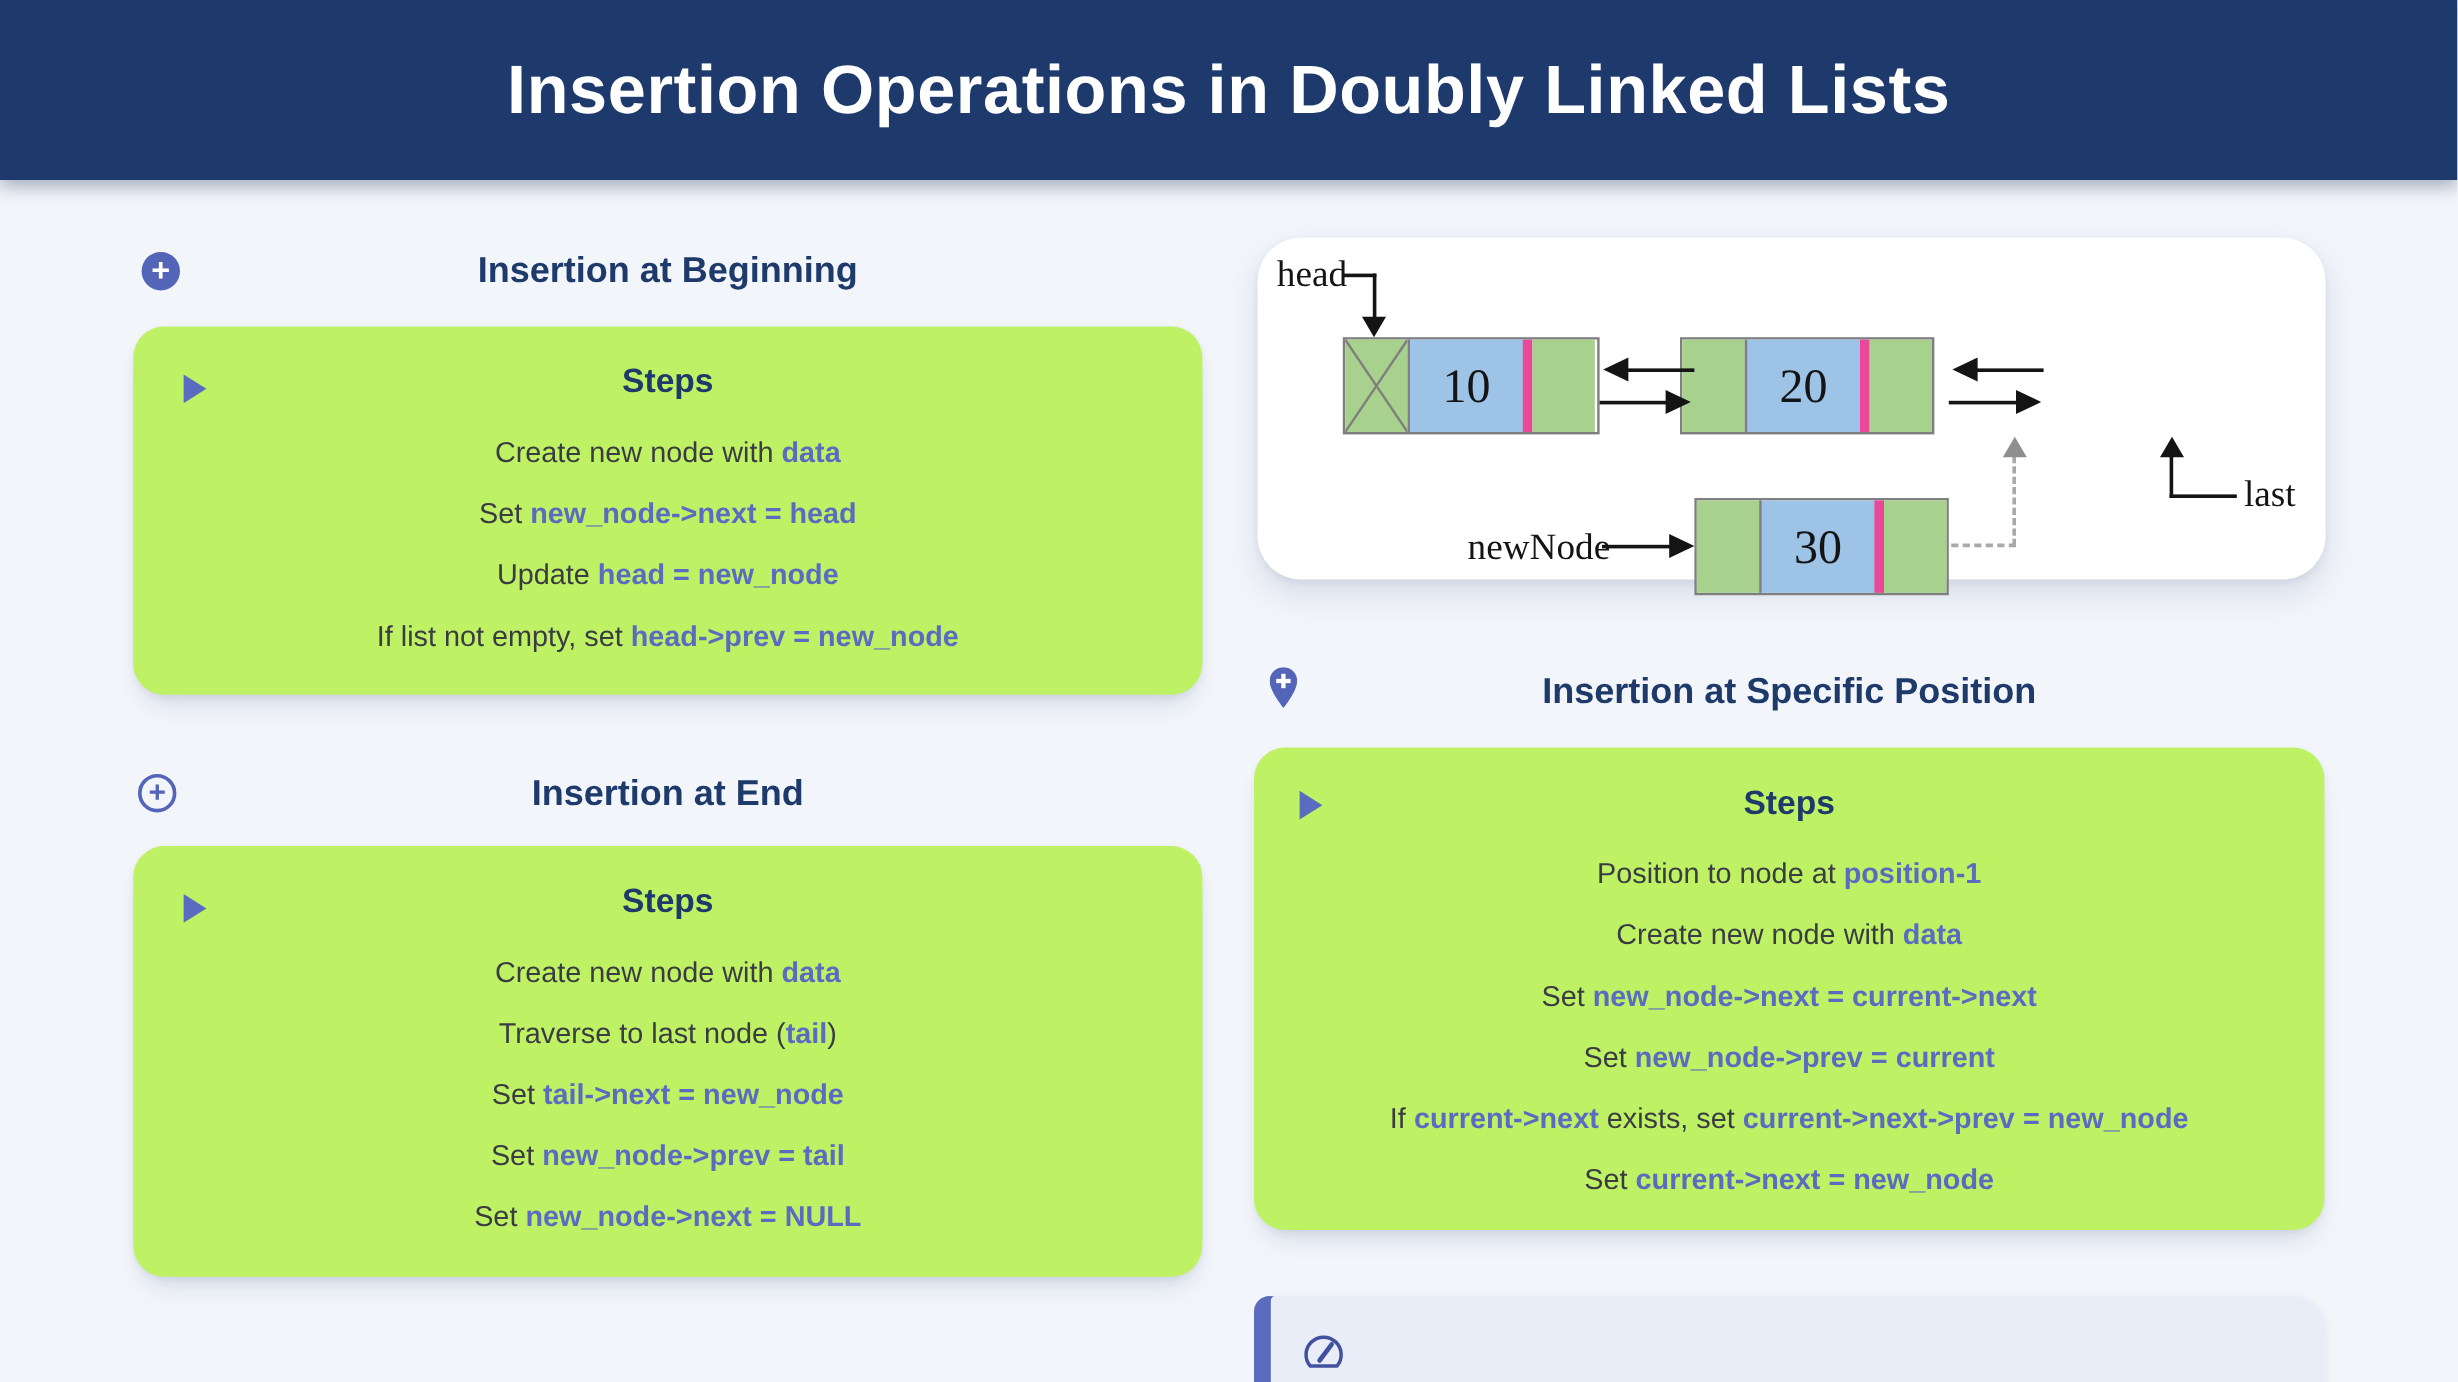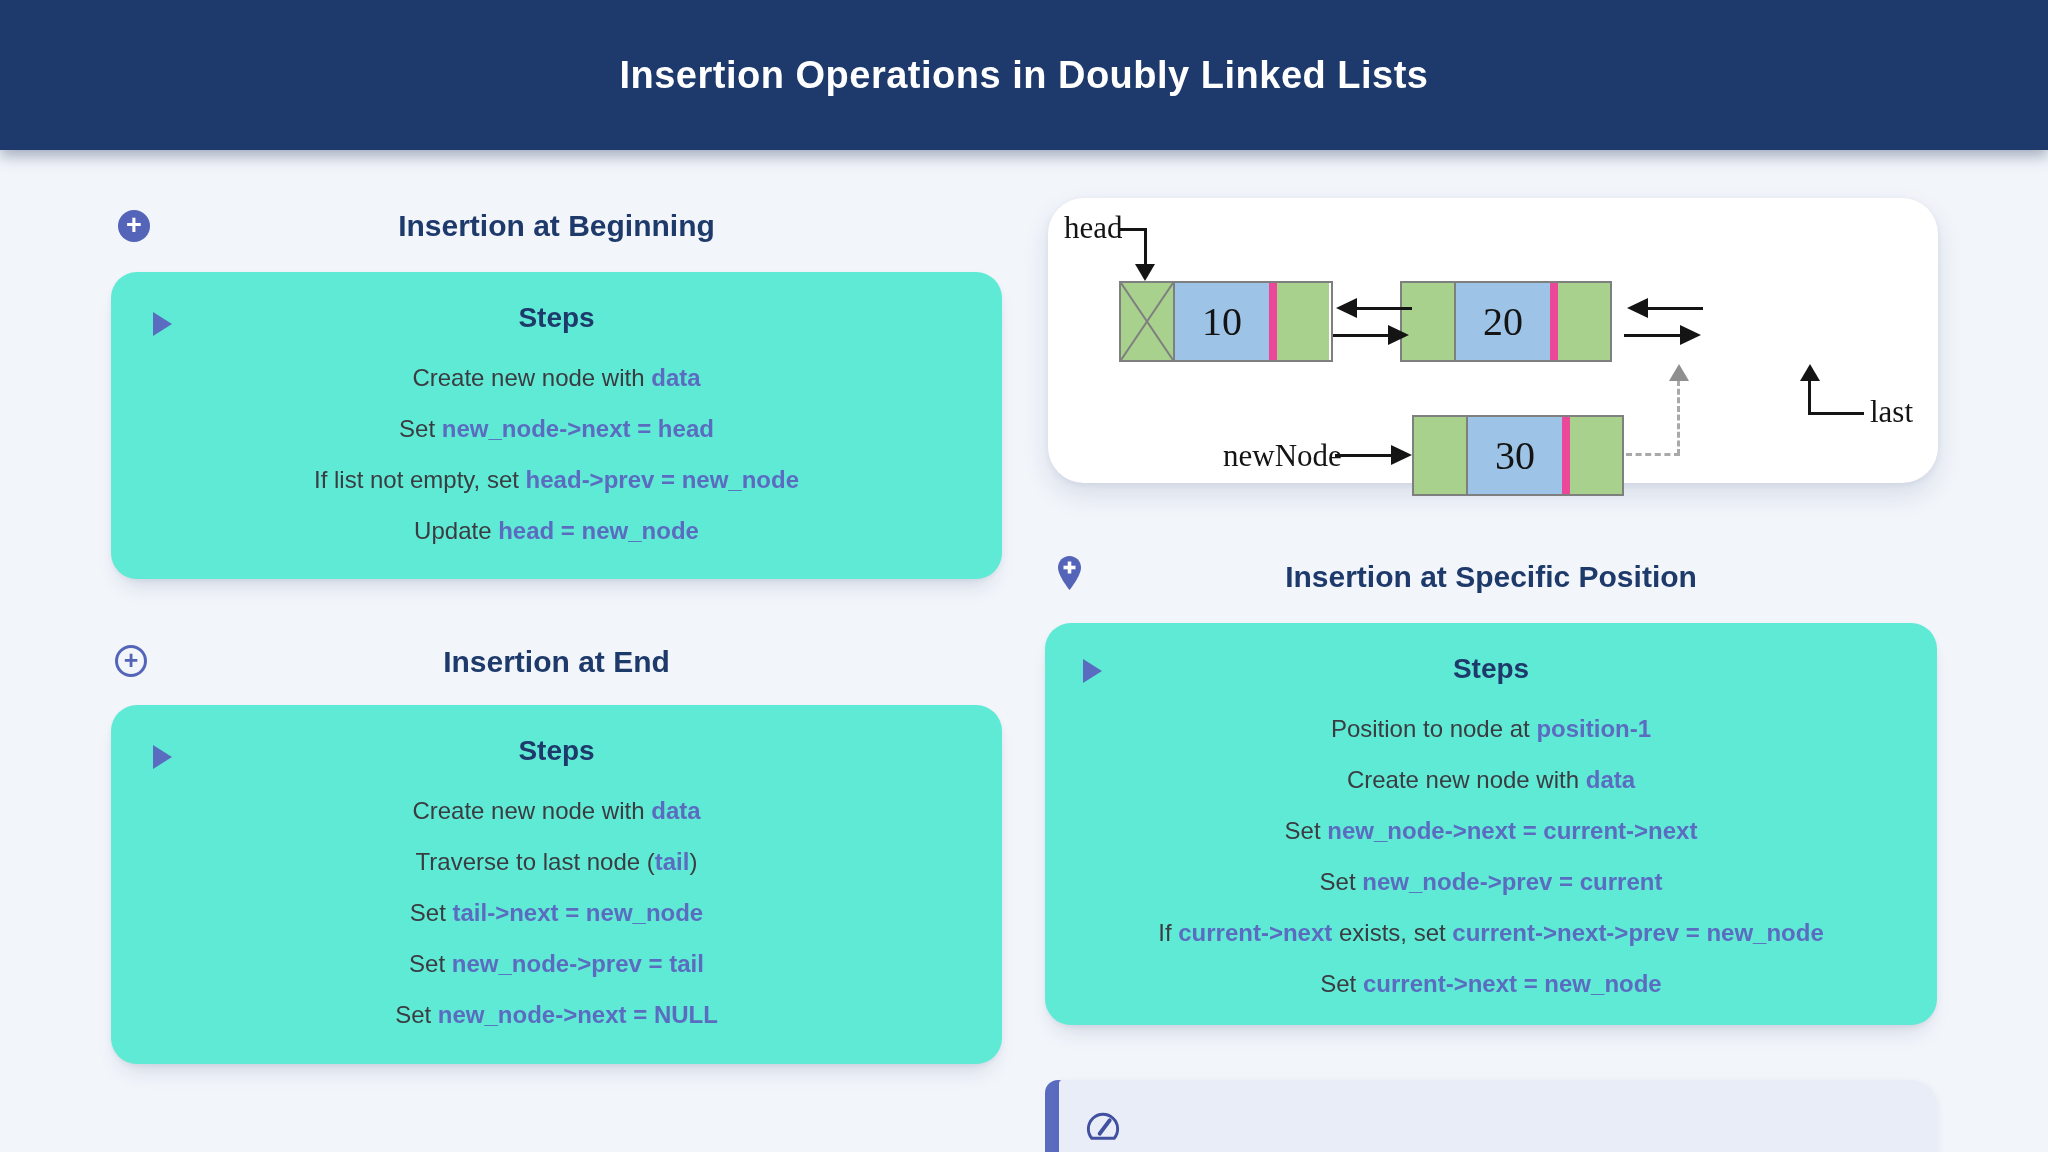--- a/index.html
+++ b/index.html
@@ -6,42 +6,42 @@
   html,body { width:2048px; height:1152px; overflow:hidden; }
   body { font-family:"Liberation Sans", sans-serif; background:#f2f5fa; }
   #page { position:relative; width:2048px; height:1152px; background:#f2f5fa; overflow:hidden; }
 
   
   .app-header {
     position:absolute; left:0; top:0; width:2048px; height:150px;
     background:#1e3a6c; display:flex; align-items:center; justify-content:center;
     box-shadow:0 6px 14px rgba(15,35,75,.35);
   }
-  .app-header h1 { color:#ffffff; font-size:38px; font-weight:bold; letter-spacing:.5px; }
+  .app-header h1 { color:#ffffff; font-size:57px; font-weight:bold; letter-spacing:.5px; }
 
   
   .section-head { position:absolute; height:60px; display:block; }
   .section-head h2 {
     text-align:center; line-height:60px; font-size:30px; font-weight:bold; color:#1e3a6b;
   }
   .icon-circle-plus-filled {
     position:absolute; left:7px; top:14px; width:32px; height:32px; border-radius:50%;
     background:#5464b8; color:#ffffff; display:flex; align-items:center; justify-content:center;
     font-size:27px; font-weight:bold; line-height:1; padding-bottom:2px;
   }
   .icon-circle-plus-outline {
     position:absolute; left:4px; top:13px; width:32px; height:32px; border-radius:50%;
     border:3px solid #5464b8; color:#5464b8; display:flex; align-items:center; justify-content:center;
     font-size:25px; font-weight:bold; line-height:1; padding-bottom:2px;
   }
   .icon-pin { position:absolute; left:13px; top:10px; width:23px; height:34px; }
 
   
   .steps-card {
-    position:absolute; background:#5eead4; border-radius:26px;
+    position:absolute; background:#bef264; border-radius:26px;
     box-shadow:0 14px 22px -10px rgba(30,58,108,.18), 0 2px 5px rgba(30,58,108,.06);
     padding-top:30px;
   }
   .steps-card h3 { text-align:center; font-size:28px; font-weight:bold; color:#1e3a6b; margin-bottom:18px; }
   .play-icon {
     position:absolute; left:42px; top:40px; width:0; height:0;
     border-left:19px solid #5a6cc0; border-top:12px solid transparent; border-bottom:12px solid transparent;
   }
   .step-line { height:51px; display:flex; align-items:center; justify-content:center; font-size:24px; color:#3b3b42; white-space:pre; }
   .step-line .code { color:#5b6cc0; font-weight:bold; }
@@ -91,22 +91,22 @@
     <span class="icon-circle-plus-filled">+</span>
     <h2>Insertion at Beginning</h2>
   </div>
 
   <div class="steps-card" style="left:111px; top:272px; width:891px; height:307px;">
     <span class="play-icon"></span>
     <h3>Steps</h3>
     <div>
         <div class="step-line"><span class="plain">Create new node with </span><span class="code">data</span></div>
         <div class="step-line"><span class="plain">Set </span><span class="code">new_node-&gt;next = head</span></div>
+        <div class="step-line"><span class="plain">Update </span><span class="code">head = new_node</span></div>
         <div class="step-line"><span class="plain">If list not empty, set </span><span class="code">head-&gt;prev = new_node</span></div>
-        <div class="step-line"><span class="plain">Update </span><span class="code">head = new_node</span></div>
       </div>
   </div>
 
   <div class="section-head" style="left:111px; top:632px; width:891px;">
     <span class="icon-circle-plus-outline">+</span>
     <h2>Insertion at End</h2>
   </div>
 
   <div class="steps-card" style="left:111px; top:705px; width:891px; height:359px;">
     <span class="play-icon"></span>

